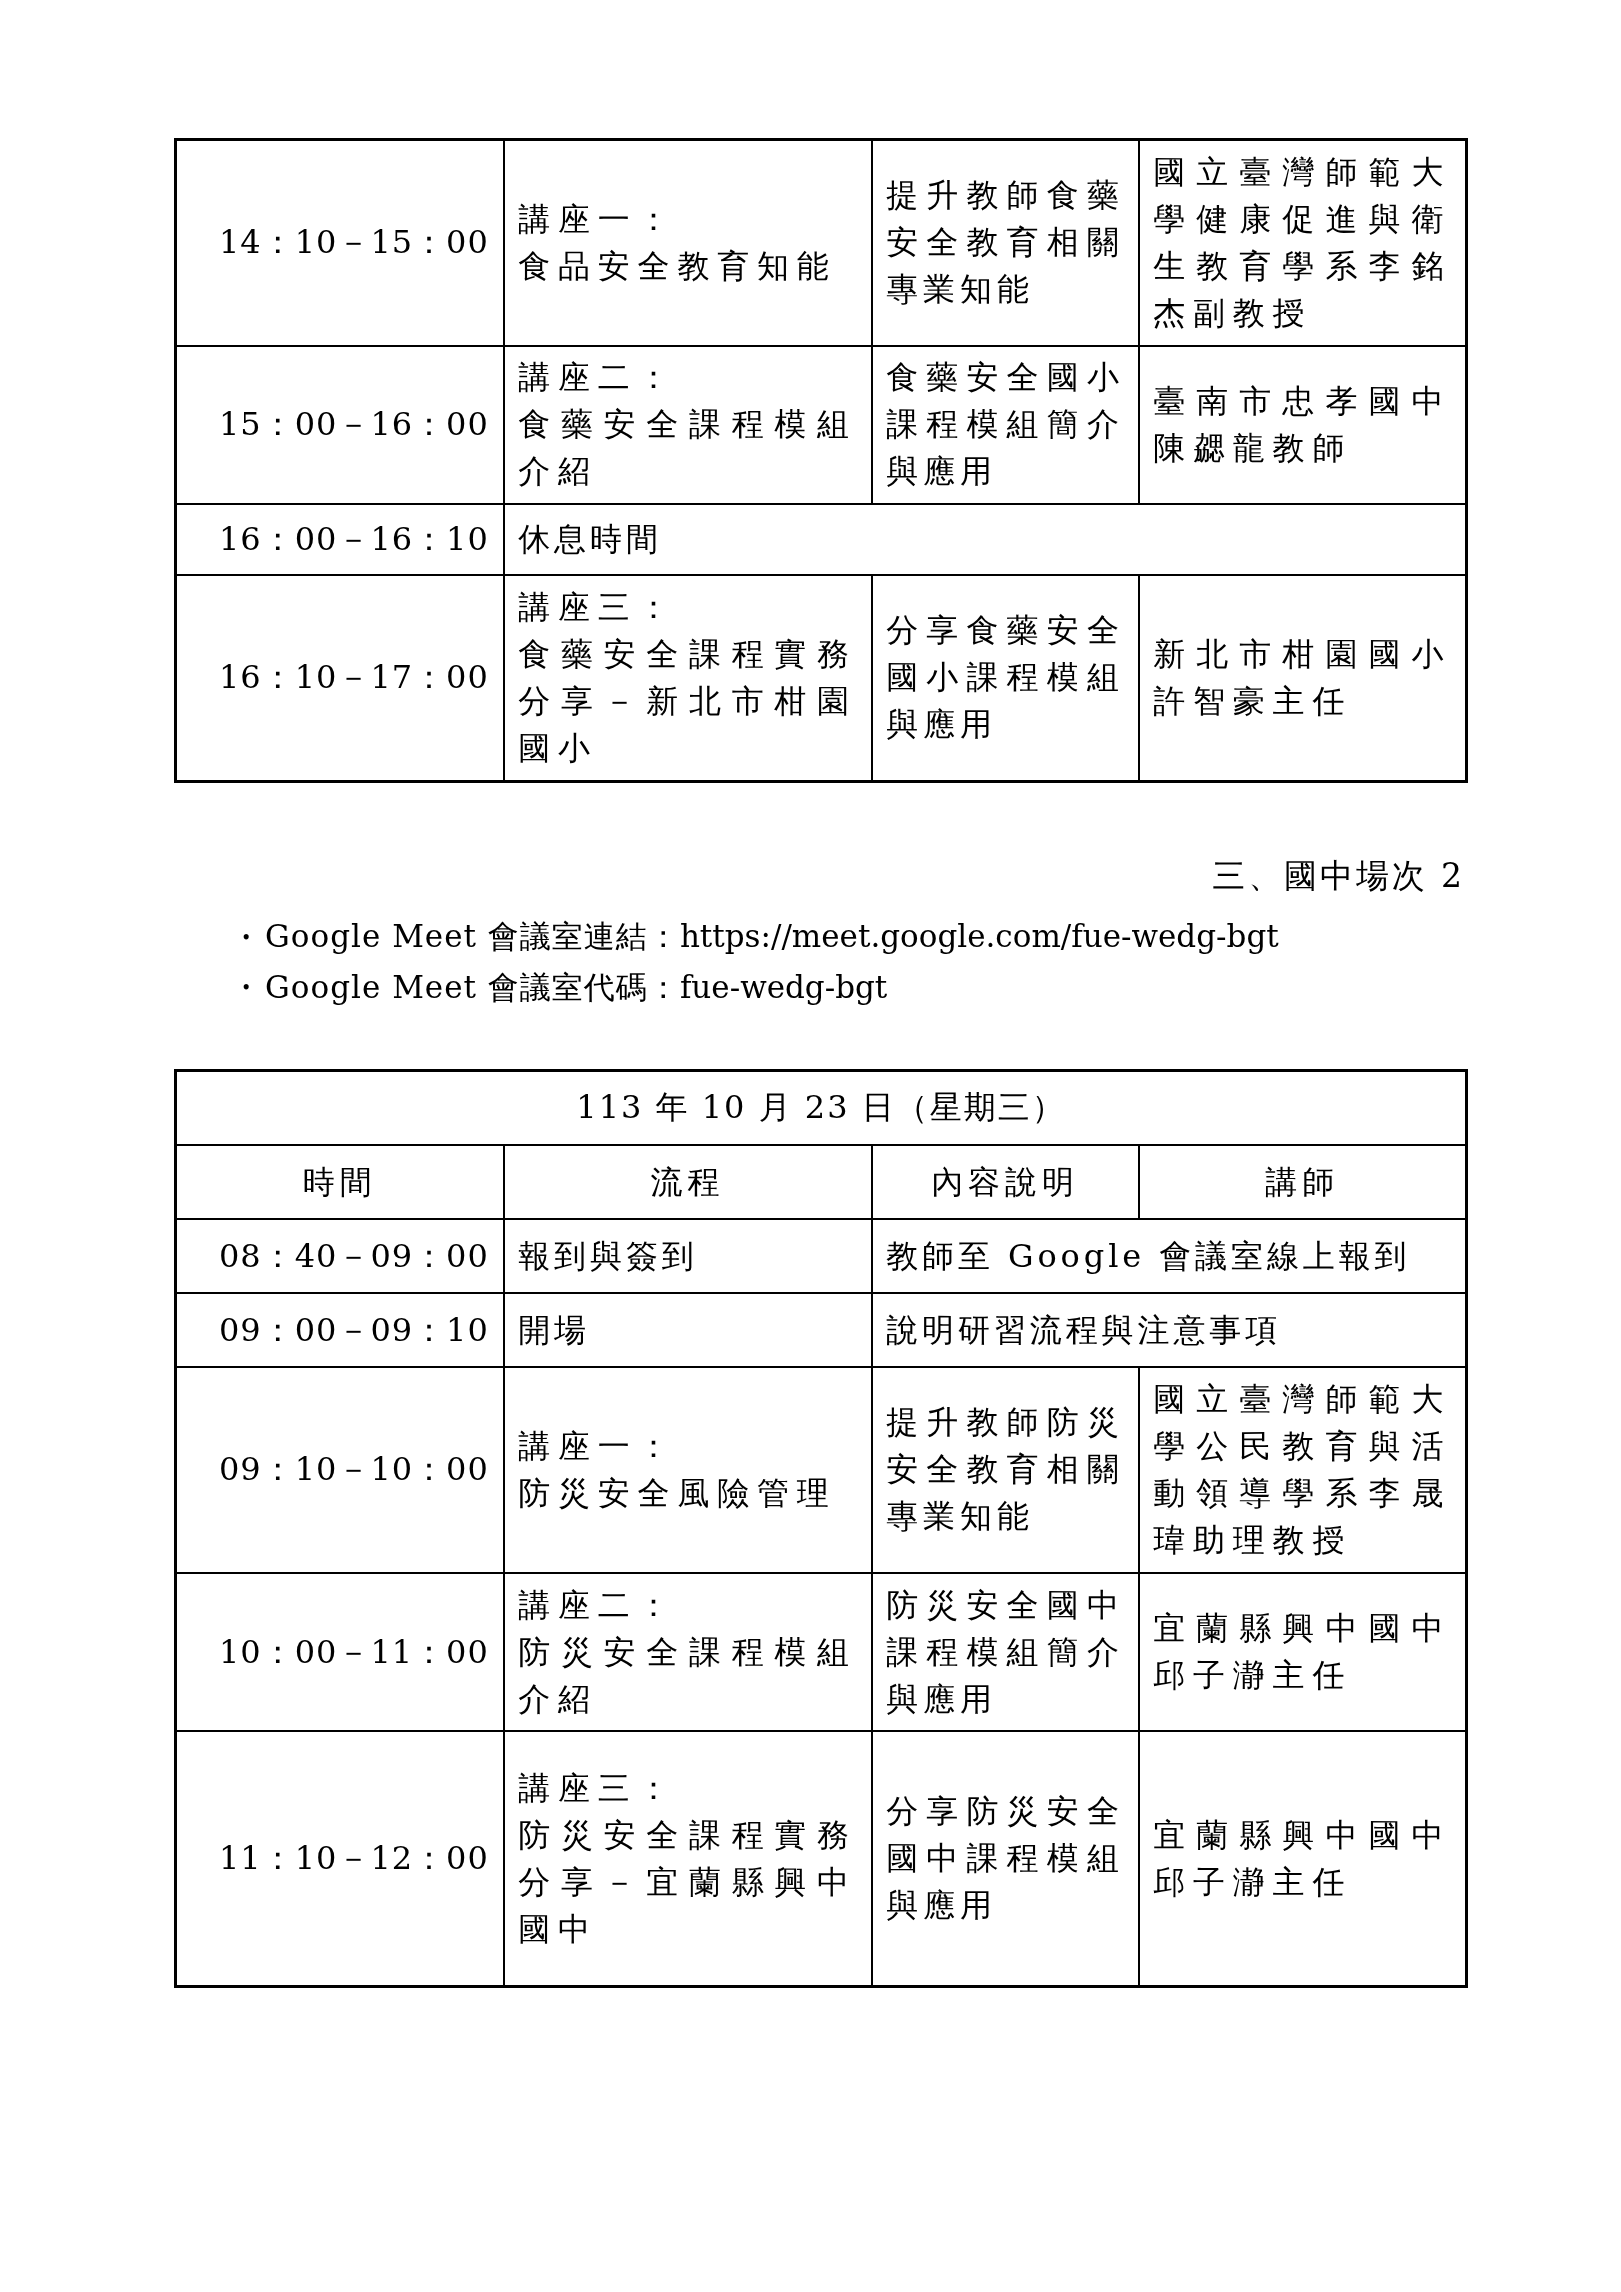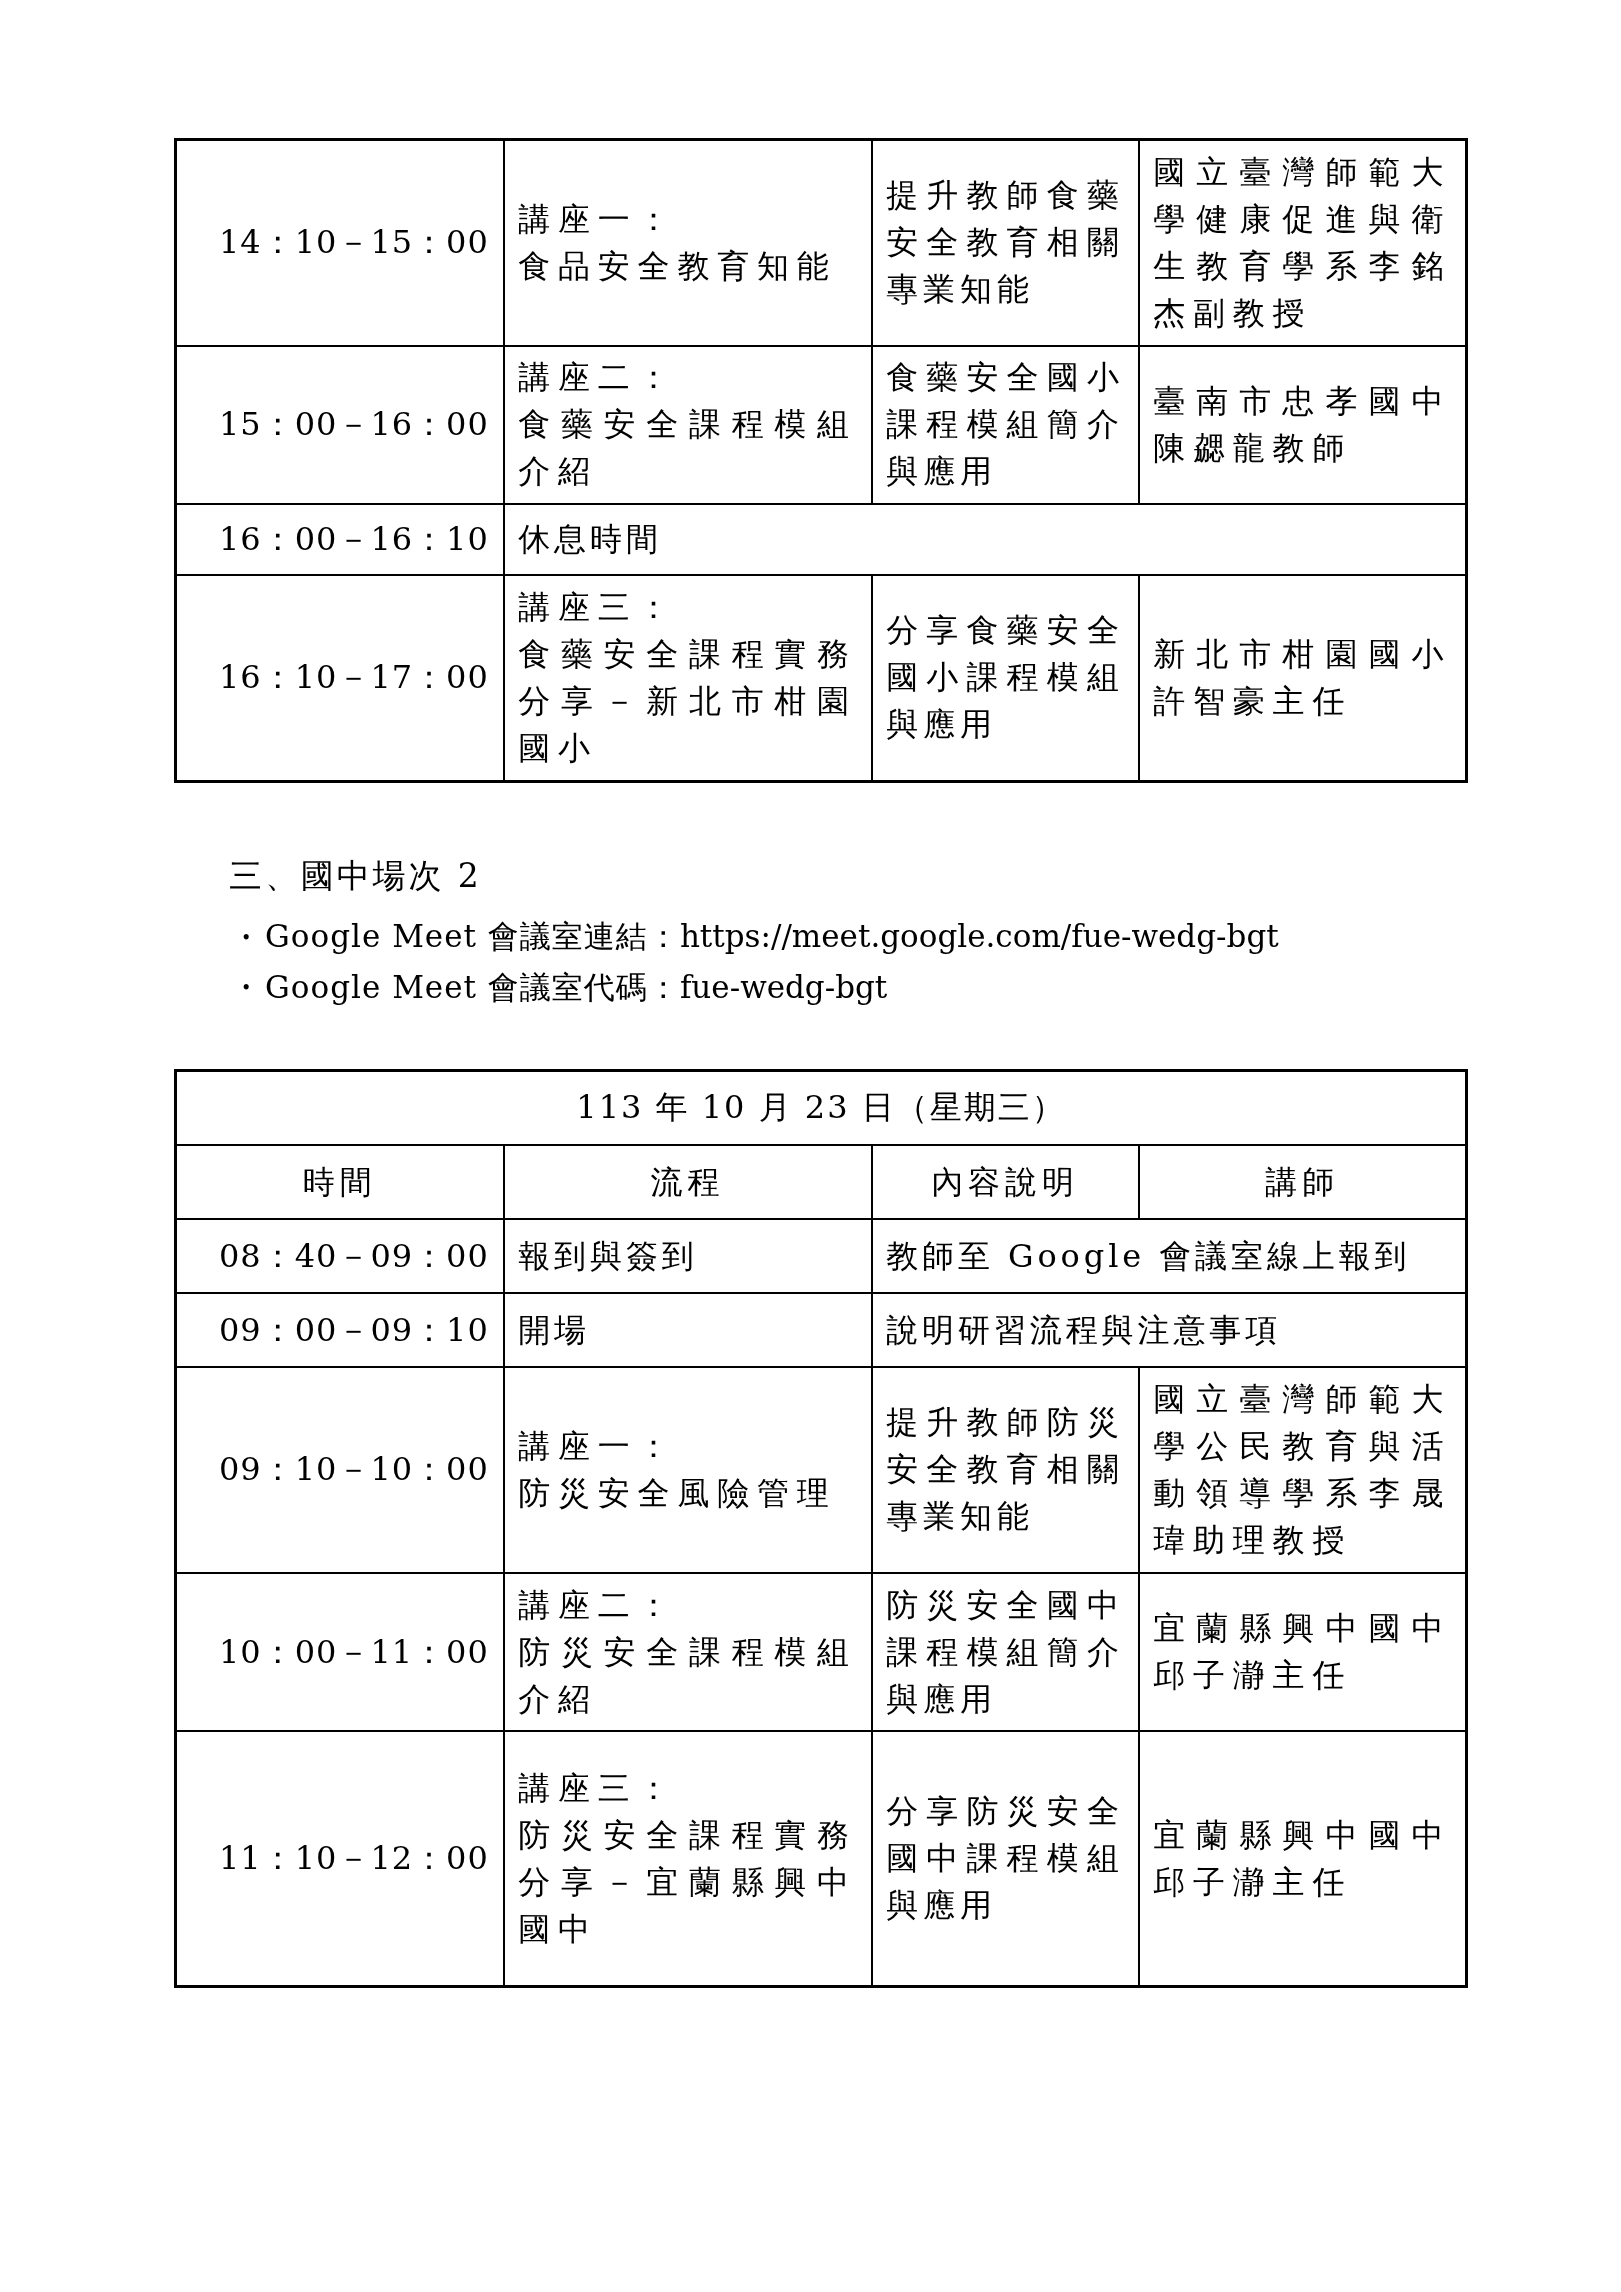--- a/index.html
+++ b/index.html
@@ -40,21 +40,21 @@
   td.datehead{text-align:center;letter-spacing:2px;}
 
   
   tr.rA{height:203px;} tr.rB{height:155px;} tr.rC{height:71px;} tr.rD{height:204px;}
   tr.hDate{height:75px;} tr.hCols{height:74px;}
   tr.r1{height:74px;} tr.r2{height:74px;} tr.r3{height:202px;}
   tr.r4{height:152px;} tr.r5{height:73px;} tr.r6{height:255px;}
 
   .section-heading{
     margin-top:69px;padding-left:55px;
-    font-size:33px;line-height:47px;letter-spacing:2.9px;
+    font-size:33px;line-height:47px;letter-spacing:2.9px;text-align:right;
   }
   .bullets{margin-top:13.7px;padding-left:67px;}
   .bullet-line{font-size:31px;line-height:49px;letter-spacing:0;}
   .bullet-line .marker{font-size:17.6px;vertical-align:3.9px;margin-right:13.7px;}
   .bullet-line .label{letter-spacing:1px;}
   .tbl2{margin-top:56px;border-radius:15px;}
 </style>
 </head>
 <body>
 

